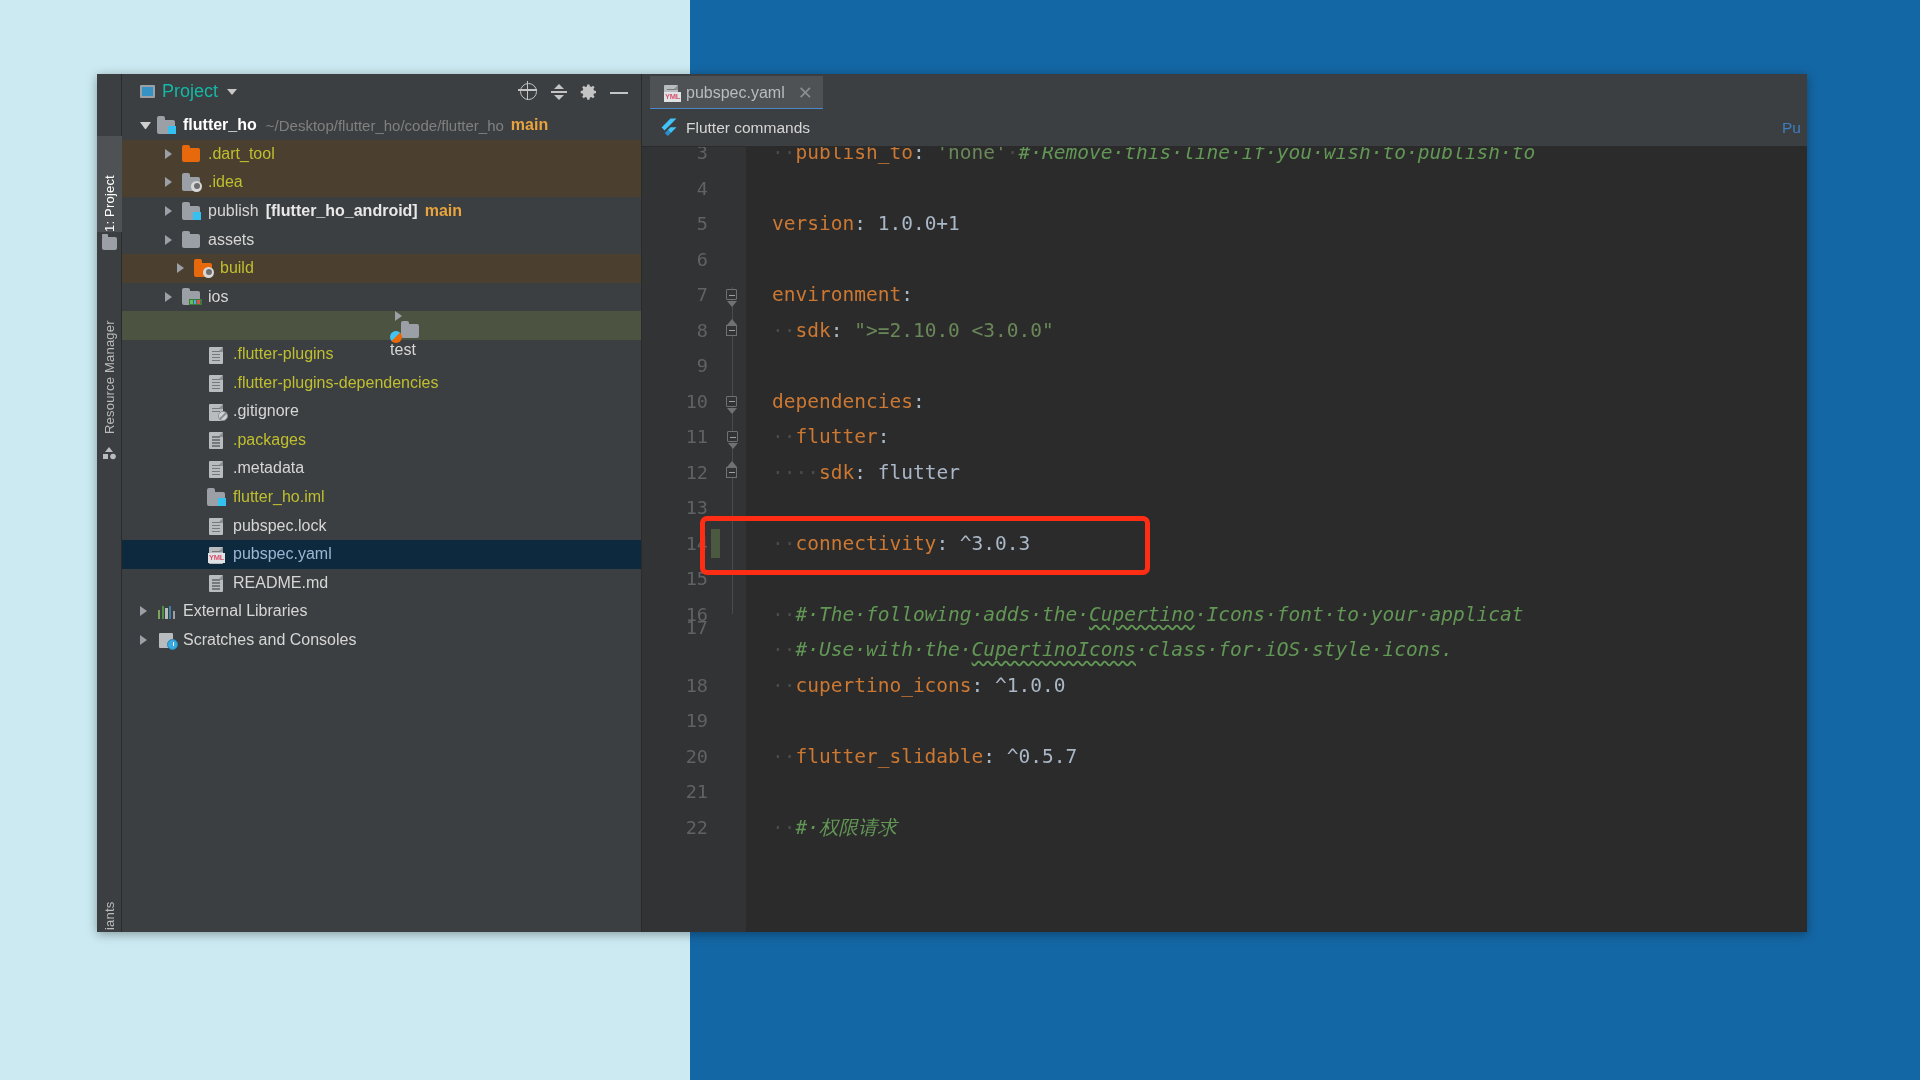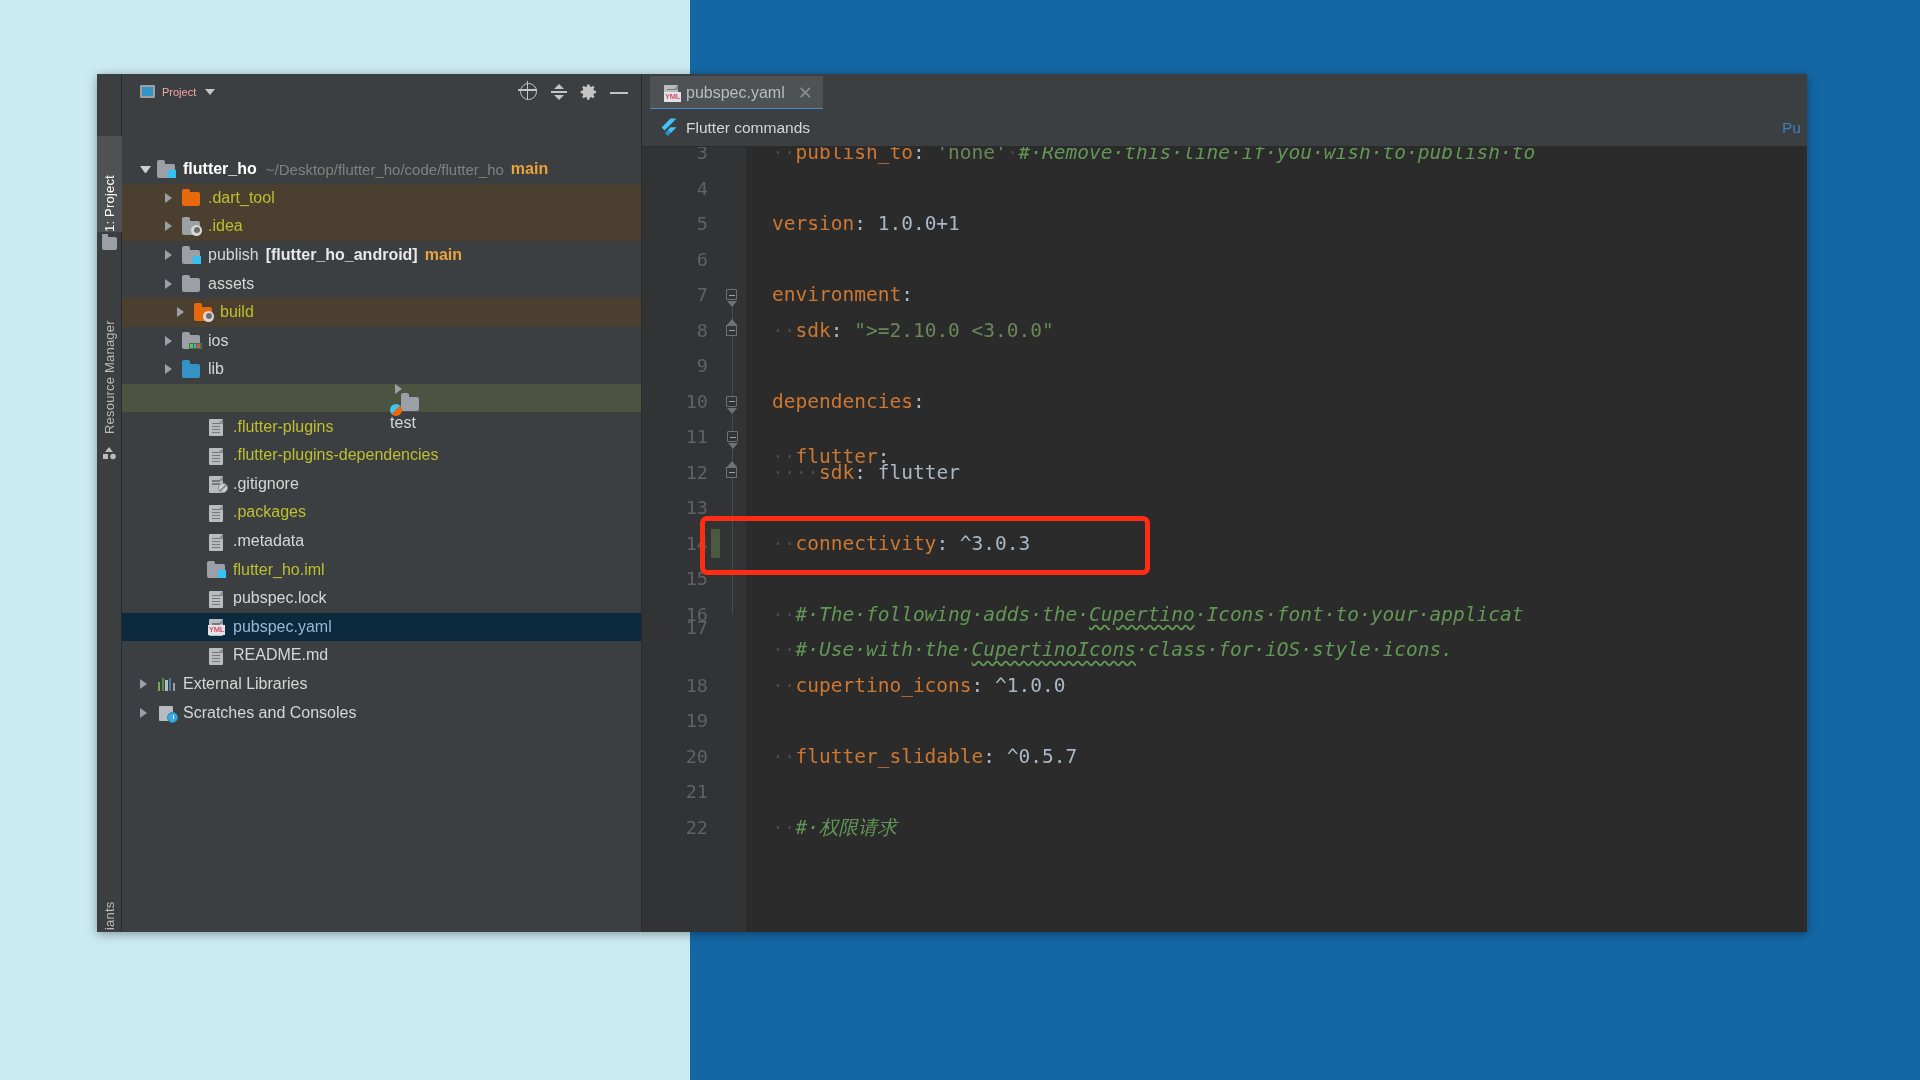--- a/index.html
+++ b/index.html
@@ -55,21 +55,21 @@
     border-right:1px solid #2b2b2b;
   }
   .pp-header {
     height:35px; display:flex; align-items:center;
     padding:0 8px 0 18px; gap:7px; background:#3c3f41;
   }
   .pp-title-icon {
     width:15px;height:13px;border:2px solid #9aa0a6;border-radius:1px;
     background:#3592c4; position:relative;
   }
-  .pp-title { color:#fca5a5; font-size:11px; }
+  .pp-title { color:#14b8a6; font-size:18px; }
   .caret-down {
     width:0;height:0;border-left:5px solid transparent;border-right:5px solid transparent;
     border-top:6px solid #c8c8c8; margin-left:2px;
   }
   .pp-actions { margin-left:auto; display:flex; align-items:center; gap:10px; padding-right:4px;}
   .act { width:20px;height:20px; position:relative; cursor:pointer; }
 
   
   .ic-target{border:1.8px solid #c4c4c4;border-radius:50%;width:17px;height:17px;margin:1px;}
   .ic-target:before,.ic-target:after{content:"";position:absolute;background:#c4c4c4;}
@@ -80,21 +80,21 @@
   .ic-collapse:before{top:9px;}
   .ic-collapse:after{top:9px;}
   .ic-collapse span{position:absolute;left:5px;width:0;height:0;border-left:5px solid transparent;border-right:5px solid transparent;}
   .ic-collapse .up{top:2px;border-bottom:5px solid #c4c4c4;}
   .ic-collapse .dn{bottom:2px;border-top:5px solid #c4c4c4;}
   
   .ic-min{background:none;}
   .ic-min:before{content:"";position:absolute;left:1px;top:10px;width:18px;height:2px;background:#c4c4c4;}
 
   
-  .tree { flex:1; overflow:hidden; position:relative; padding-top:2px;margin-top:44px;}
+  .tree { flex:1; overflow:hidden; position:relative; padding-top:2px;}
   .row {
     height:28.6px; display:flex; align-items:center;
     color:#bbbbbb; font-size:16px; white-space:nowrap;
     position:relative; cursor:default;
   }
   .row.sel      { background:#0d293e; }
   .row.hl-brown { background:#4b4030; }
   .row.hl-green { background:#4c5340;flex-direction:column; }
   .arrow {
     width:0;height:0;border-top:5.5px solid transparent;border-bottom:5.5px solid transparent;
@@ -312,27 +312,20 @@
             <span class="arrow"></span>
             <span class="ficon">
               <span class="fold grey"></span>
               <span class="badge-ios">
                 <i style="left:1px;background:#5fbf5f"></i>
                 <i style="left:4.5px;background:#4fa8e8"></i>
                 <i style="left:8px;background:#e05050"></i>
               </span>
             </span>
             <span class="fname white">ios</span>
-          </div>
-          <div class="row" style="padding-left: 43px;">
-            <span class="arrow"></span>
-            <span class="ficon">
-              <span class="fold blue"></span>
-            </span>
-            <span class="fname white">lib</span>
           </div>
           <div class="row hl-green" style="padding-left: 43px;">
             <span class="arrow"></span>
             <span class="ficon">
               <span class="fold grey"></span>
               <span class="badge-dart"></span>
             </span>
             <span class="fname white">test</span>
           </div>
           <div class="row" style="padding-left: 68px;">
@@ -524,21 +517,21 @@
           </div>
         <div class="code-col" id="codecol">
             <div class="cline" style="top: -12px; left: 26px;"><span class="t-dot">··</span><span class="t-key">publish_to</span><span class="t-val">:&nbsp;</span><span class="t-str">'none'</span><span class="t-dot">·</span><span class="t-com">#·Remove·this·line·if·you·wish·to·publish·to</span></div>
             <div class="cline" style="top: 23.5px; left: 26px;"></div>
             <div class="cline" style="top: 59px; left: 26px;"><span class="t-key">version</span><span class="t-val">:&nbsp;</span><span class="t-val">1.0.0+1</span></div>
             <div class="cline" style="top: 94.5px; left: 26px;"></div>
             <div class="cline" style="top: 130px; left: 26px;"><span class="t-key">environment</span><span class="t-val">:</span></div>
             <div class="cline" style="top: 165.5px; left: 26px;"><span class="t-dot">··</span><span class="t-key">sdk</span><span class="t-val">:&nbsp;</span><span class="t-str">"&gt;=2.10.0&nbsp;&lt;3.0.0"</span></div>
             <div class="cline" style="top: 201px; left: 26px;"></div>
             <div class="cline" style="top: 236.5px; left: 26px;"><span class="t-key">dependencies</span><span class="t-val">:</span></div>
-            <div class="cline" style="top: 272px; left: 26px; margin-top: 20px;"><span class="t-dot">··</span><span class="t-key">flutter</span><span class="t-val">:</span></div>
+            <div class="cline" style="top: 272px; left: 26px;"><span class="t-dot">··</span><span class="t-key">flutter</span><span class="t-val">:</span></div>
             <div class="cline" style="top: 307.5px; left: 26px;"><span class="t-dot">····</span><span class="t-key">sdk</span><span class="t-val">:&nbsp;</span><span class="t-val">flutter</span></div>
             <div class="cline" style="top: 343px; left: 26px;"></div>
             <div class="cline" style="top: 378.5px; left: 26px;"><span class="t-dot">··</span><span class="t-key">connectivity</span><span class="t-val">:&nbsp;</span><span class="t-val">^3.0.3</span></div>
             <div class="cline" style="top: 414px; left: 26px;"></div>
             <div class="cline" style="top: 449.5px; left: 26px;"><span class="t-dot">··</span><span class="t-com">#·The·following·adds·the·</span><span class="t-com squig">Cupertino</span><span class="t-com">·Icons·font·to·your·applicat</span></div>
             <div class="cline" style="top: 485px; left: 26px;"><span class="t-dot">··</span><span class="t-com">#·Use·with·the·</span><span class="t-com squig">CupertinoIcons</span><span class="t-com">·class·for·iOS·style·icons.</span></div>
             <div class="cline" style="top: 520.5px; left: 26px;"><span class="t-dot">··</span><span class="t-key">cupertino_icons</span><span class="t-val">:&nbsp;</span><span class="t-val">^1.0.0</span></div>
             <div class="cline" style="top: 556px; left: 26px;"></div>
             <div class="cline" style="top: 591.5px; left: 26px;"><span class="t-dot">··</span><span class="t-key">flutter_slidable</span><span class="t-val">:&nbsp;</span><span class="t-val">^0.5.7</span></div>
             <div class="cline" style="top: 627px; left: 26px;"></div>

